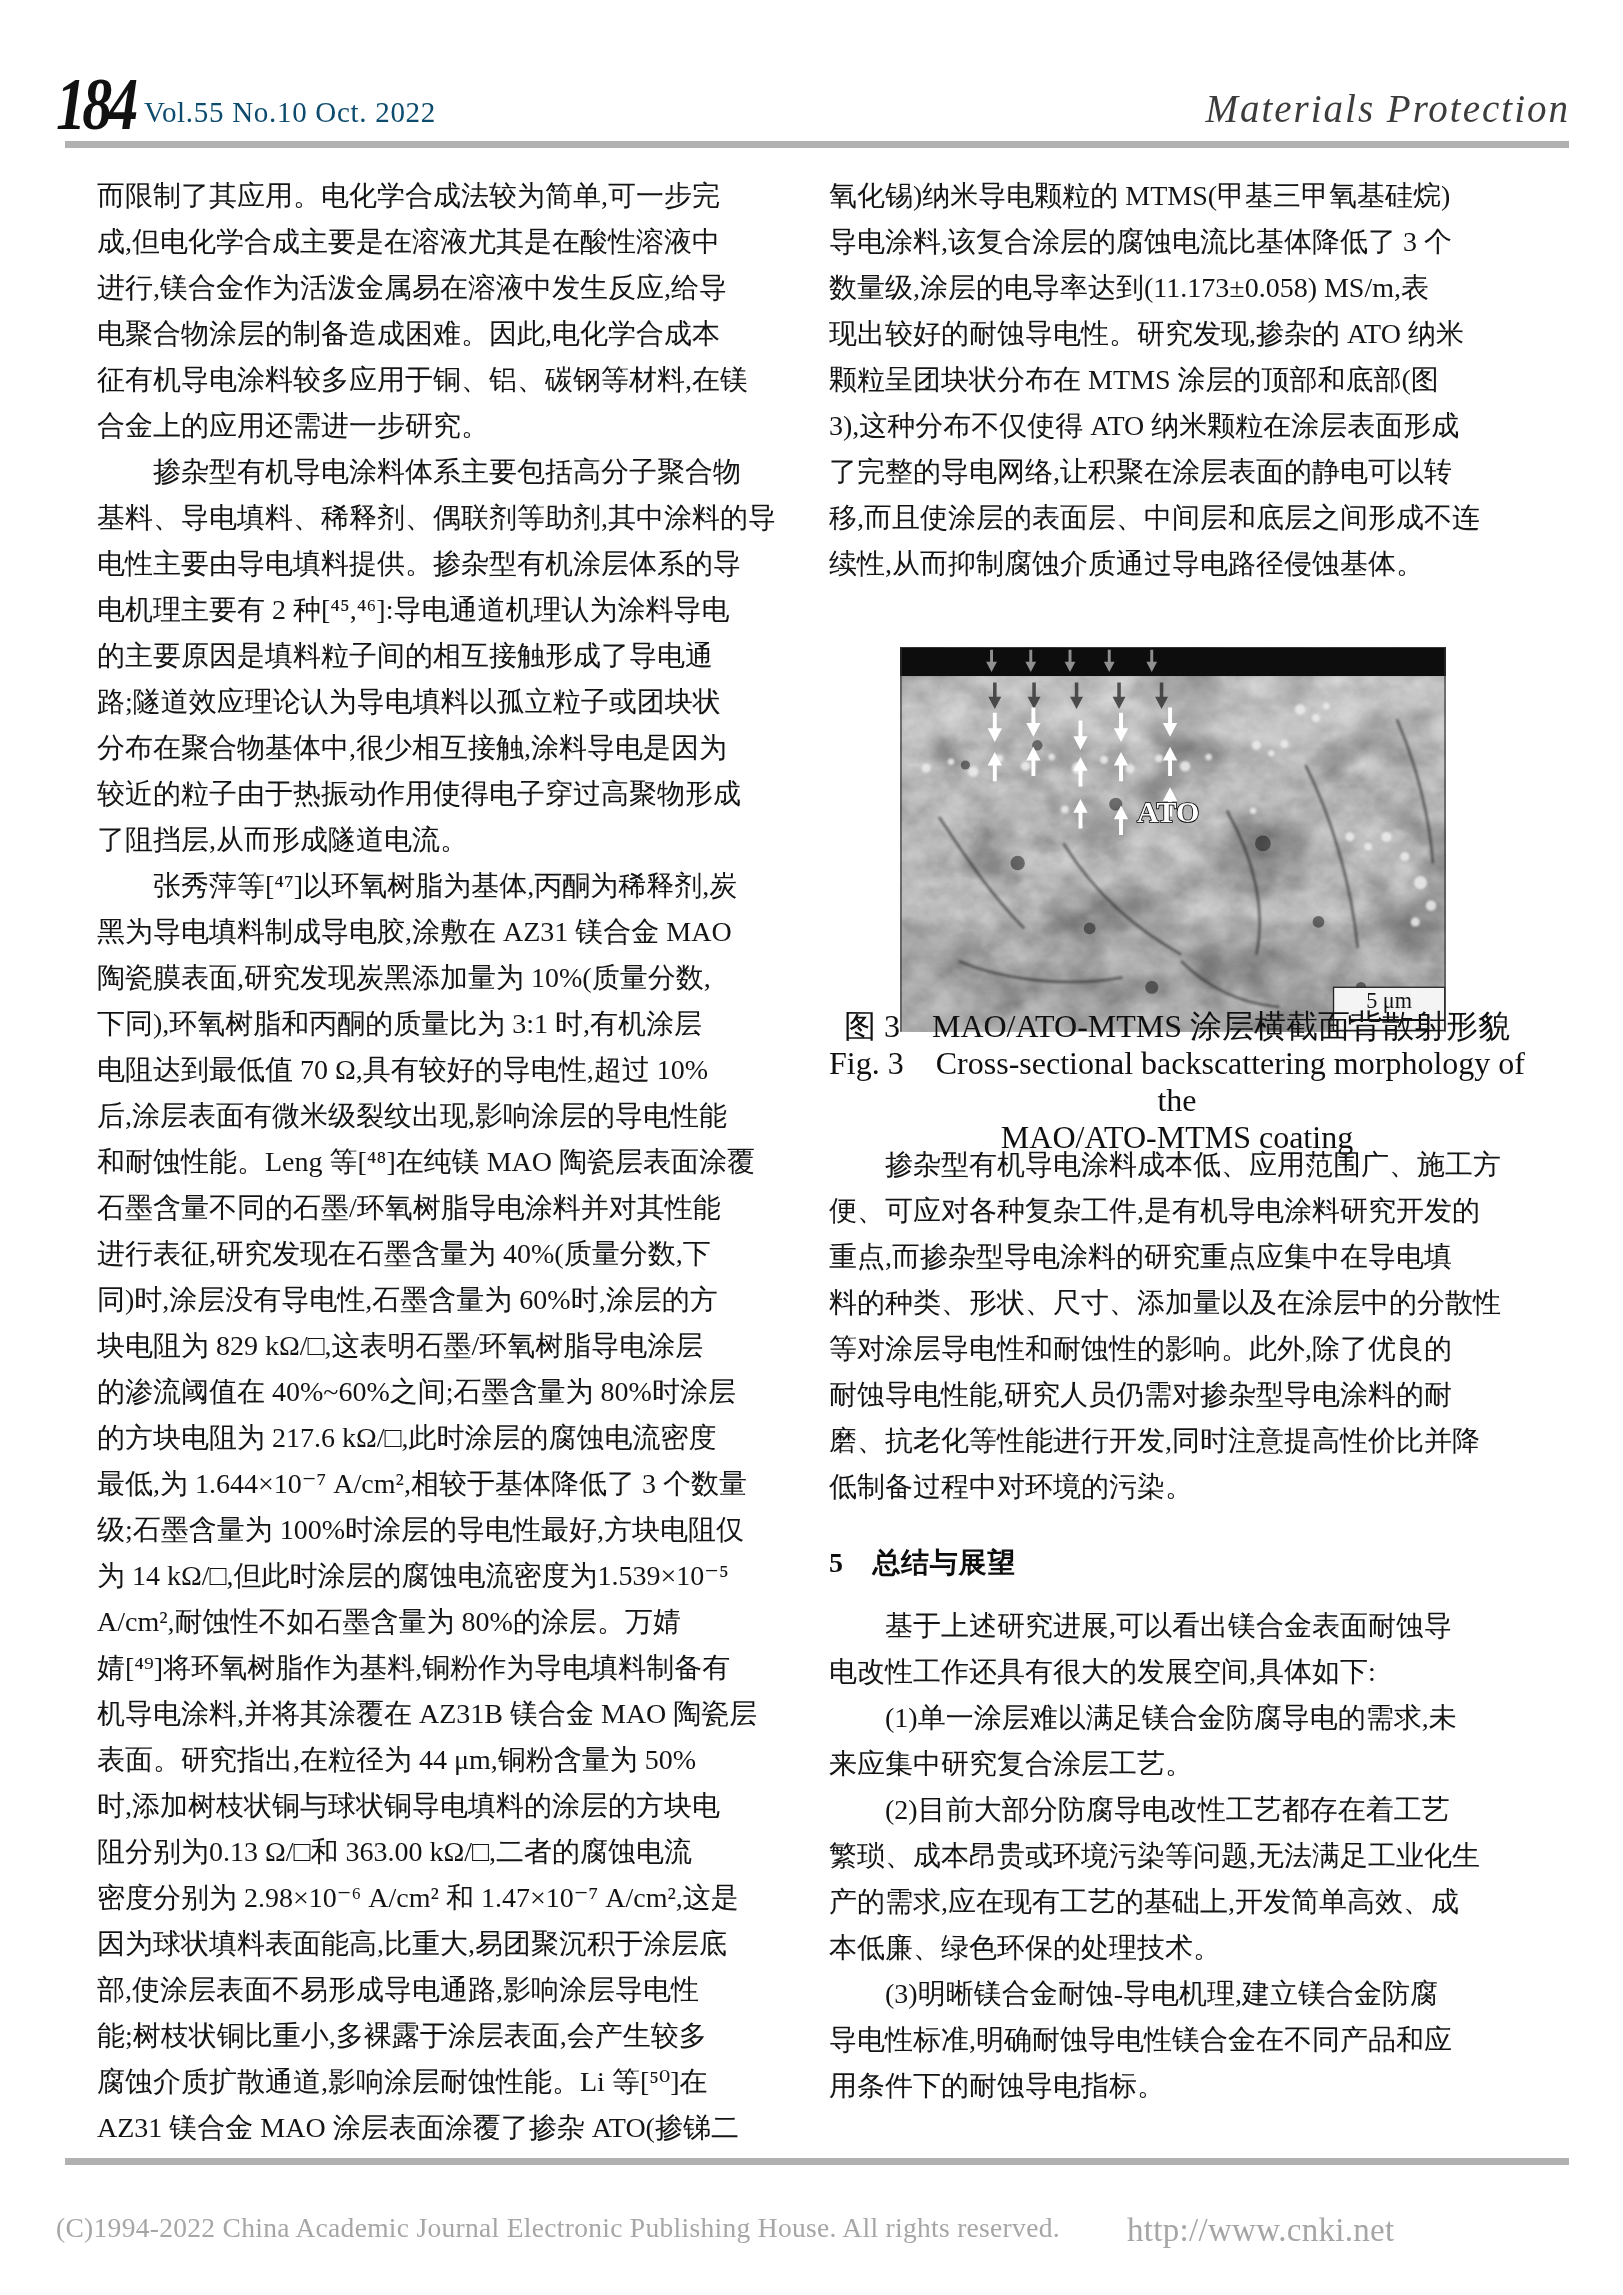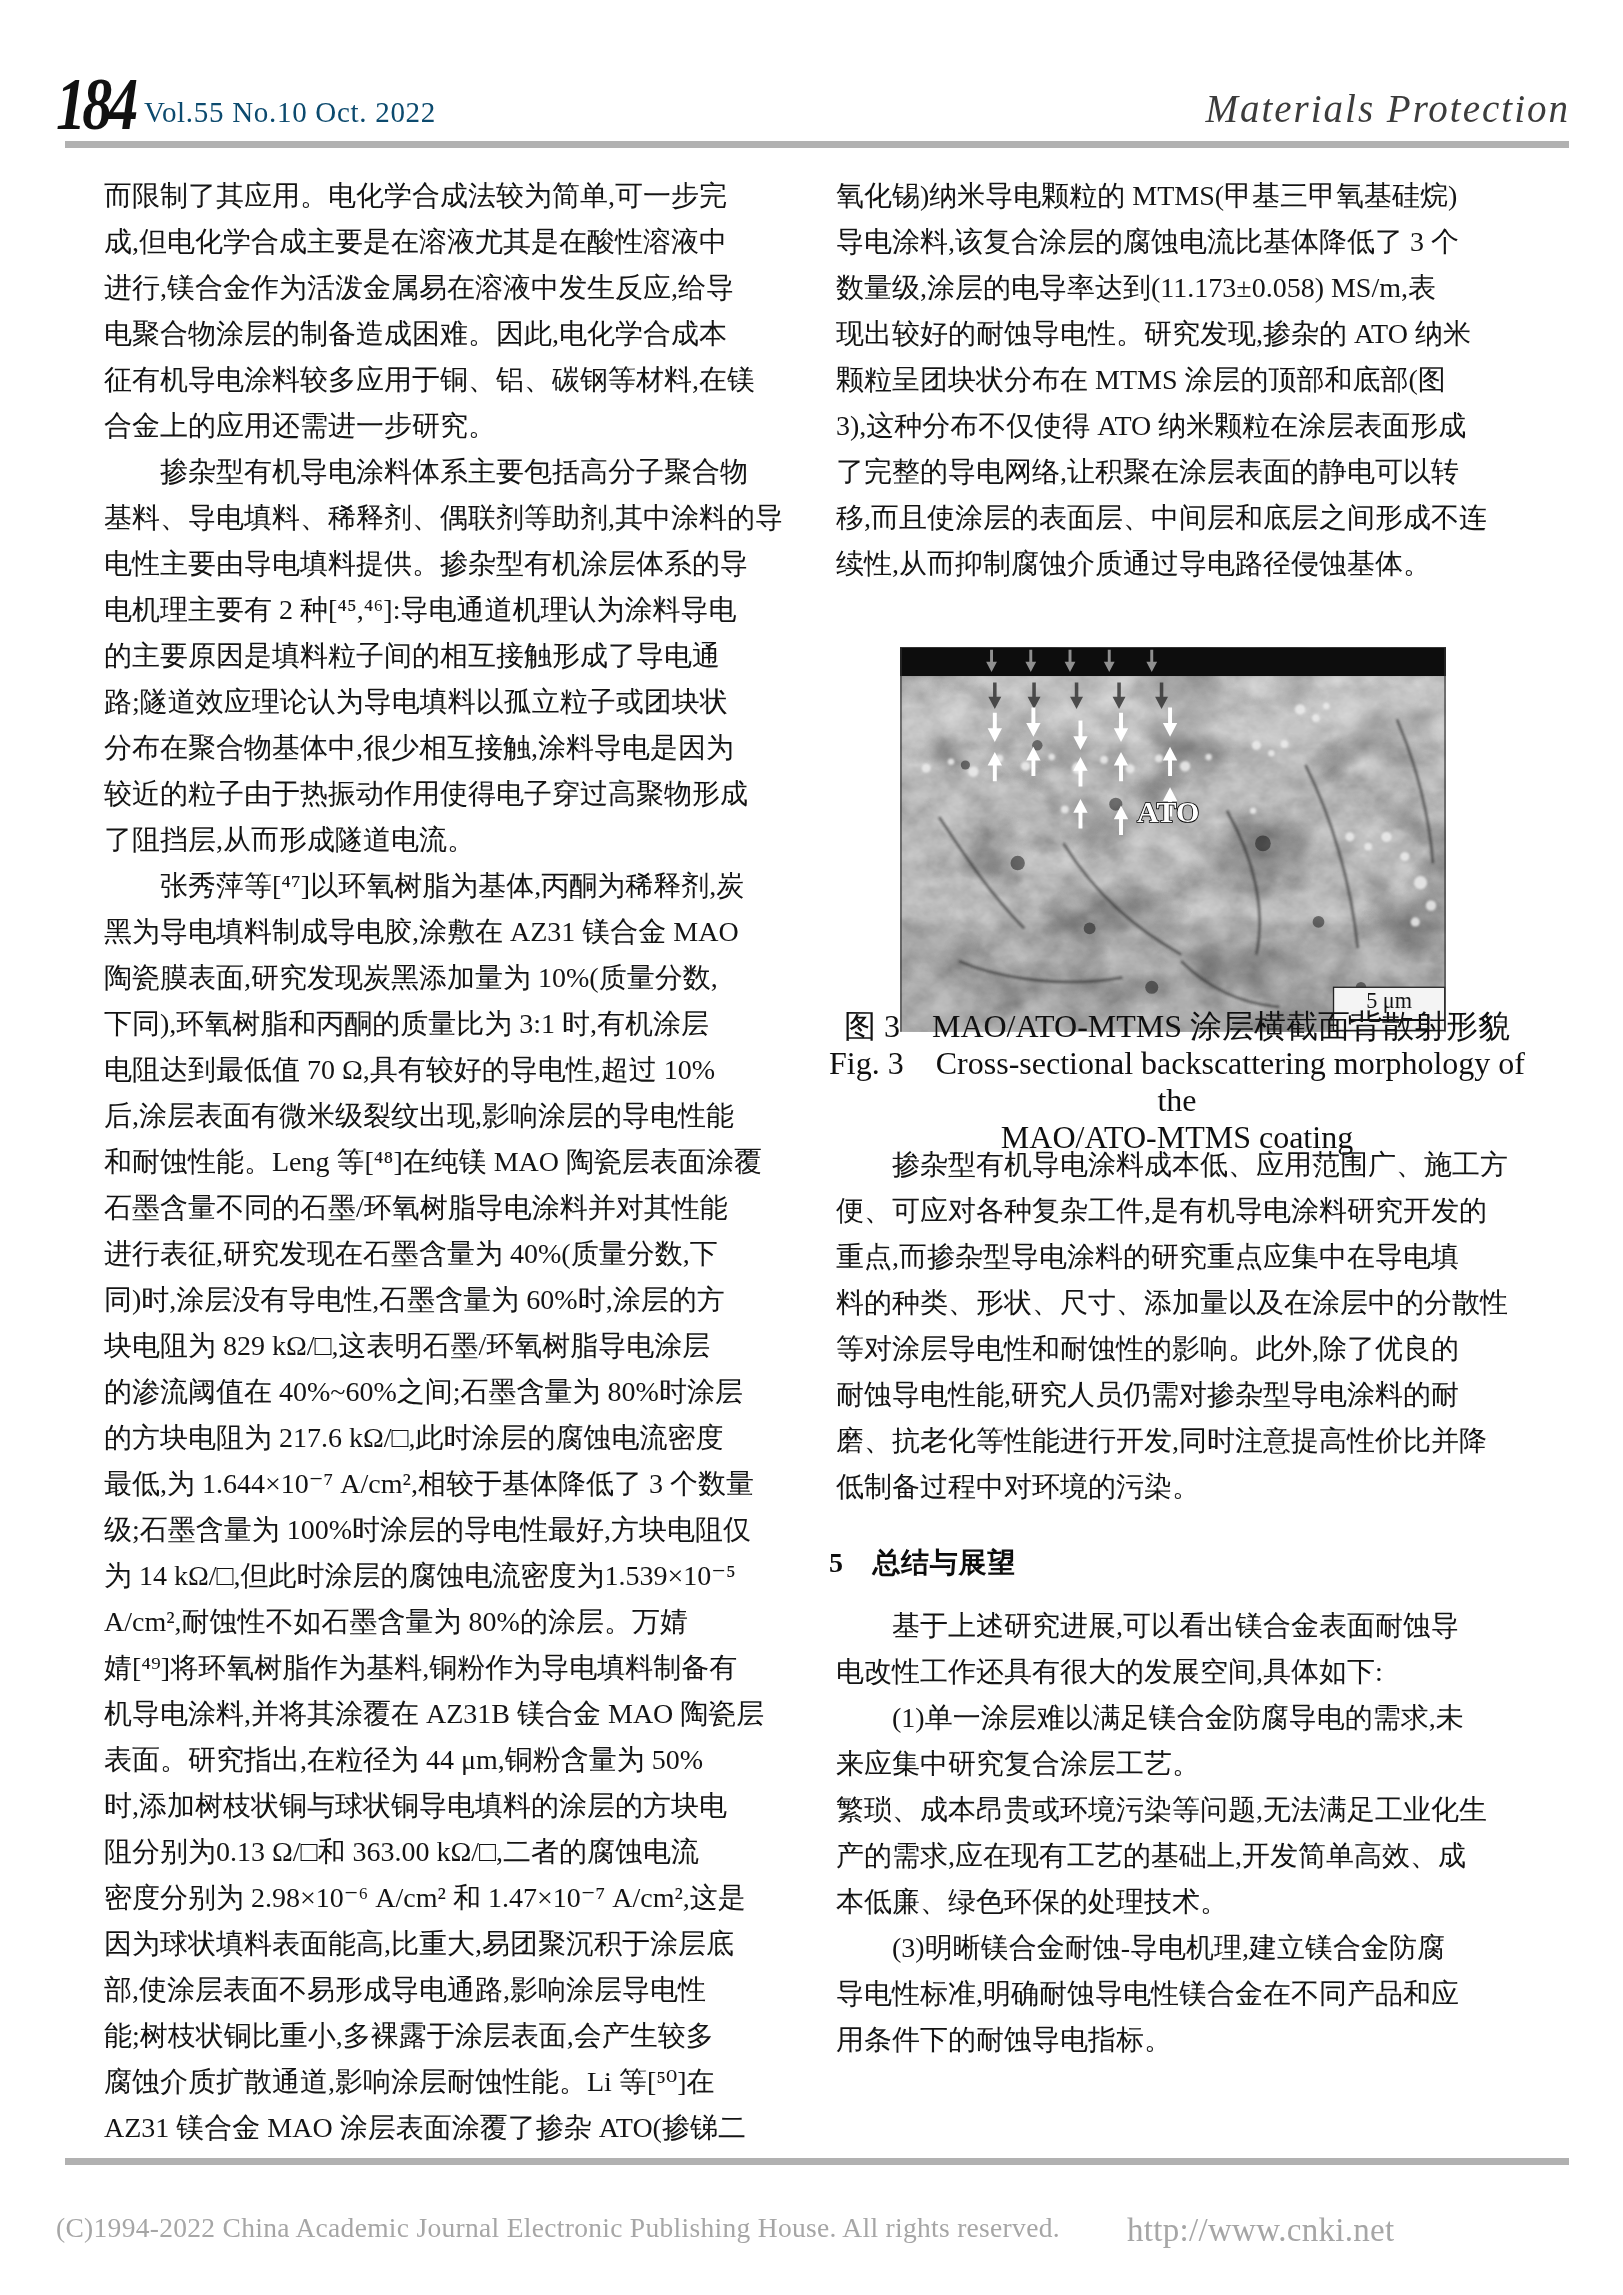--- a/index.html
+++ b/index.html
@@ -14,21 +14,21 @@
     left:56px;top:65px;font-size:73px;font-weight:bold;font-style:italic;
     letter-spacing:-4.6px;transform:scaleX(.82);transform-origin:left top;line-height:79px;
   }
   .issue{left:144px;top:96px;font-size:29px;color:#0c4a6e;letter-spacing:0.7px;}
   .journal{left:982px;top:86px;width:588px;text-align:right;font-size:39px;
     font-style:italic;color:#3c3c3c;letter-spacing:2px;}
   .rule{left:65px;width:1504px;height:7.2px;background:#b1b1b1;}
   .rule.top{top:141px;}
   .rule.bottom{top:2158px;}
   
-  .col{width:707px;margin-left:7px;}
+  .col{width:707px;}
   .tline{height:46px;line-height:46px;font-size:28px;white-space:nowrap;color:#141414;}
   #left-lines{left:97px;top:173px;}
   #right-top{left:829px;top:173px;}
   #right-mid{left:829px;top:1142px;}
   #right-sum{left:829px;top:1603px;}
   .section-heading{
     left:829px;top:1535px;width:696px;height:55px;line-height:55px;
     font-size:28px;font-weight:bold;color:#0d0d0d;letter-spacing:0.7px;
   }
   
@@ -255,20 +255,21 @@
     <div class="tline">低制备过程中对环境的污染。</div>
   </div>
 
 <div class="abs section-heading">5　总结与展望</div>
 
 <div class="abs col" id="right-sum">
     <div class="tline">　　基于上述研究进展,可以看出镁合金表面耐蚀导</div>
     <div class="tline">电改性工作还具有很大的发展空间,具体如下:</div>
     <div class="tline">　　(1)单一涂层难以满足镁合金防腐导电的需求,未</div>
     <div class="tline">来应集中研究复合涂层工艺。</div>
+    <div class="tline">　　(2)目前大部分防腐导电改性工艺都存在着工艺</div>
     <div class="tline">繁琐、成本昂贵或环境污染等问题,无法满足工业化生</div>
     <div class="tline">产的需求,应在现有工艺的基础上,开发简单高效、成</div>
     <div class="tline">本低廉、绿色环保的处理技术。</div>
     <div class="tline">　　(3)明晰镁合金耐蚀-导电机理,建立镁合金防腐</div>
     <div class="tline">导电性标准,明确耐蚀导电性镁合金在不同产品和应</div>
     <div class="tline">用条件下的耐蚀导电指标。</div>
   </div>
 
 <div class="abs rule bottom"></div>
 <div class="abs footer-copy">(C)1994-2022 China Academic Journal Electronic Publishing House. All rights reserved.</div>

